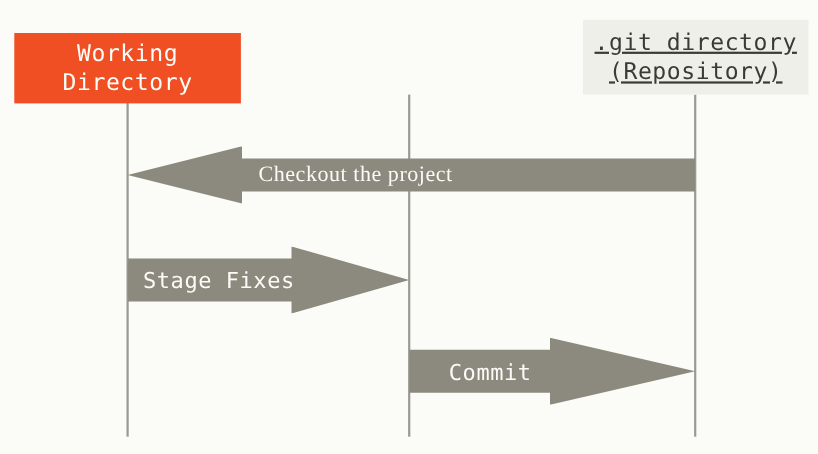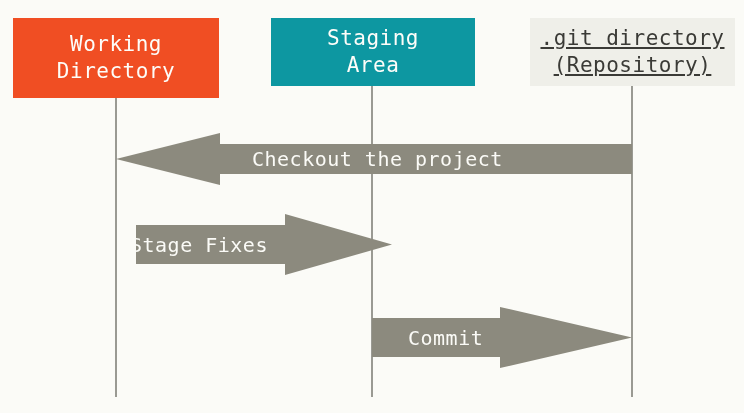--- a/index.html
+++ b/index.html
@@ -30,23 +30,23 @@
     justify-content: center;
     text-align: center;
     line-height: 1.28;
     font-size: 21px;
     letter-spacing: 0.5px;
     white-space: pre-line;
     box-sizing: border-box;
   }
   .node-working {
     left: 13px;
-    top: 18px;
+    top: 30px;
     width: 206px;
-    height: 80px;
+    height: 64px;
     background: #f04e23;
     color: #fdfdf9;
   }
   .node-staging {
     left: 271px;
     top: 18px;
     width: 204px;
     height: 68px;
     background: #0d97a1;
     color: #fdfdf9;
@@ -81,34 +81,32 @@
 
 <div id="diagram">
 
   <div class="lane-line" style="left:115px; top:86px; height:311px;"></div>
   <div class="lane-line" style="left:371px; top:86px; height:311px;"></div>
   <div class="lane-line" style="left:631px; top:86px; height:311px;"></div>
 
   <div class="node-box node-working">Working
 Directory</div>
 
-  <div class="node-box node-staging">Staging
-Area</div>
 
   <div class="node-box node-repo">.git directory
 (Repository)</div>
 
   <div class="arrow-group" style="left:116px; top:133px; width:516px; height:52px;">
     <svg width="516" height="52" viewBox="0 0 516 52">
       <polygon points="0,26 104,0 104,11 516,11 516,41 104,41 104,52" fill="#8c8a7e"></polygon>
     </svg>
-    <span class="arrow-label" style="left:136px;">Checkout the project</span>
+    <span class="arrow-label" style="left:119px;font-family:Liberation Serif, serif;">Checkout the project</span>
   </div>
 
-  <div class="arrow-group" style="left:116px; top:214px; width:204px; height:61px;padding-left:20px;">
+  <div class="arrow-group" style="left:116px; top:224px; width:204px; height:61px;">
     <svg width="256" height="61" viewBox="0 0 256 61">
       <polygon points="0,11 149,11 149,0 256,30.5 149,61 149,50 0,50" fill="#8c8a7e"></polygon>
     </svg>
     <span class="arrow-label" style="left:14px;">Stage Fixes</span>
   </div>
 
   <div class="arrow-group" style="left:372px; top:307px; width:288px; height:61px;">
     <svg width="260" height="61" viewBox="0 0 260 61">
       <polygon points="0,11 128,11 128,0 260,30.5 128,61 128,50 0,50" fill="#8c8a7e"></polygon>
     </svg>

